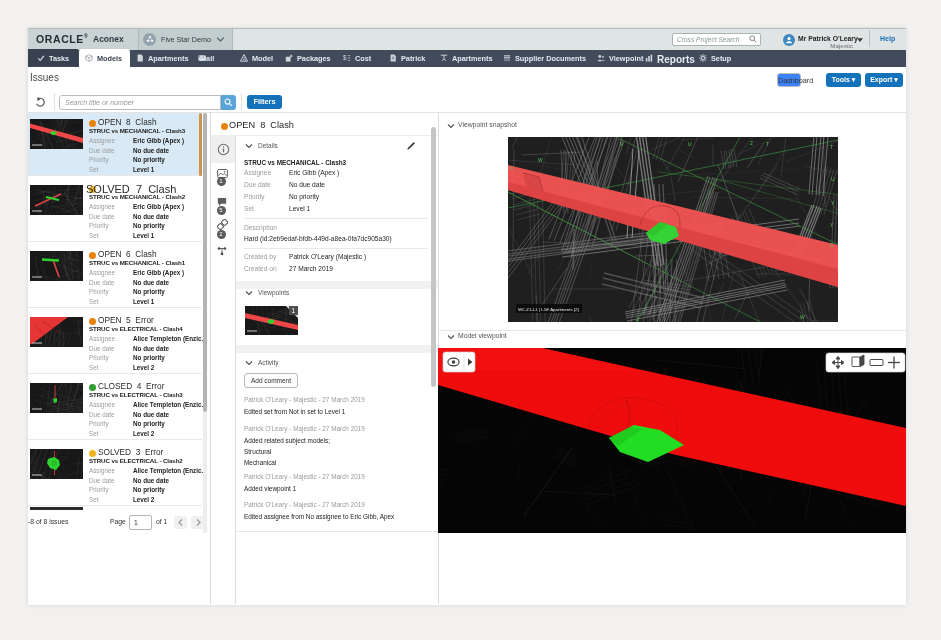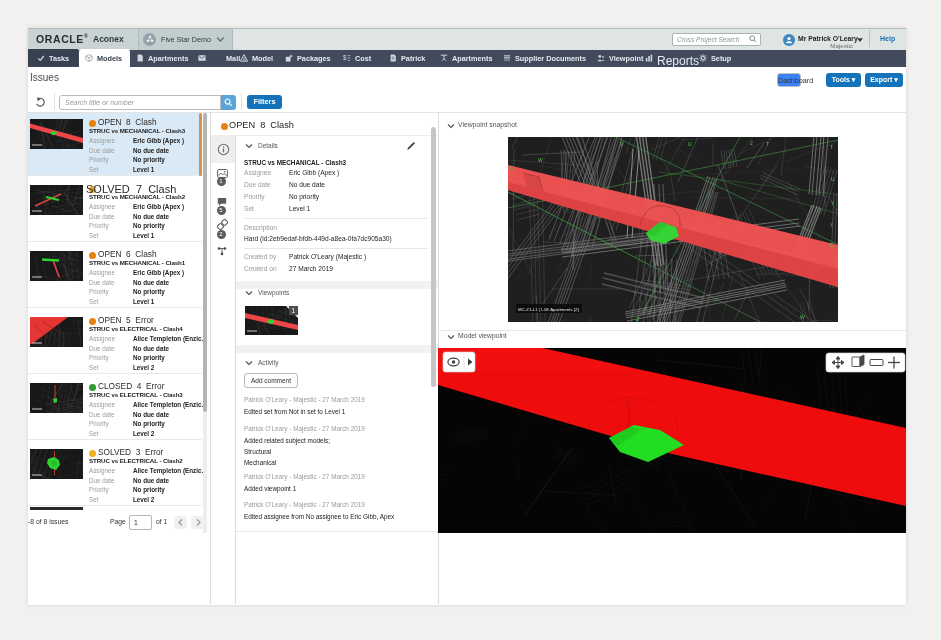--- a/index.html
+++ b/index.html
@@ -68,21 +68,21 @@
     </svg></div>
 <div class="abs" style="left:97px;top:53.5px;font-size:7.3px;font-weight:bold;color:#3a4453">Models</div>
 <div class="abs" style="left:136px;top:54px;width:9px;height:9px;line-height:0"><svg width="8" height="8" viewBox="0 0 10 10">
       <path d="M2 0.5 h4.5 L8.5 2.5 V9.5 H2 Z" fill="#cfd6de"></path>
     </svg></div>
 <div class="abs" style="left:148px;top:53.5px;font-size:7.3px;font-weight:bold;color:#e7ebf0">Apartments</div>
 <div class="abs" style="left:198px;top:54px;width:9px;height:9px;line-height:0"><svg width="8" height="8" viewBox="0 0 10 10">
       <rect x="0.5" y="1.5" width="9" height="7" fill="#cfd6de"></rect>
       <path d="M0.5 1.5 L5 5.5 L9.5 1.5" fill="none" stroke="#414b5c" stroke-width="1"></path>
     </svg></div>
-<div class="abs" style="left:226px;top:53.5px;font-size:7.3px;font-weight:bold;color:#e7ebf0">Mail</div>
+<div class="abs" style="left:200px;top:53.5px;font-size:7.3px;font-weight:bold;color:#e7ebf0">Mail</div>
 <div class="abs" style="left:240px;top:54px;width:9px;height:9px;line-height:0"><svg width="8" height="8" viewBox="0 0 10 10">
       <path d="M5 0.8 L9.5 9 H0.5 Z" fill="none" stroke="#cfd6de" stroke-width="1.2"></path>
       <text x="3.4" y="8.2" font-size="6" fill="#cfd6de" font-family="Liberation Sans">A</text>
     </svg></div>
 <div class="abs" style="left:252px;top:53.5px;font-size:7.3px;font-weight:bold;color:#e7ebf0">Model</div>
 <div class="abs" style="left:285px;top:54px;width:9px;height:9px;line-height:0"><svg width="8" height="8" viewBox="0 0 10 10">
       <rect x="1" y="3.5" width="6" height="6" fill="#cfd6de"></rect>
       <path d="M5.5 2.5 L8.5 0.5 L9.5 3.5 L6.5 4.5" fill="#cfd6de" opacity="0.8"></path>
     </svg></div>
 <div class="abs" style="left:297px;top:53.5px;font-size:7.3px;font-weight:bold;color:#e7ebf0">Packages</div>
@@ -109,21 +109,21 @@
       <path d="M0.8 9 C0.8 6.5 6.2 6.5 6.2 9 Z" fill="#cfd6de"></path>
       <circle cx="7.5" cy="3.5" r="1.4" fill="#cfd6de" opacity="0.75"></circle>
       <path d="M5.8 8.5 C6.2 6.8 9.5 6.9 9.6 8.8 Z" fill="#cfd6de" opacity="0.75"></path>
     </svg></div>
 <div class="abs" style="left:609px;top:53.5px;font-size:7.3px;font-weight:bold;color:#e7ebf0">Viewpoint</div>
 <div class="abs" style="left:645px;top:54px;width:9px;height:9px;line-height:0"><svg width="8" height="8" viewBox="0 0 10 10">
       <rect x="1" y="5" width="2" height="4.5" fill="#cfd6de"></rect>
       <rect x="4" y="2.5" width="2" height="7" fill="#cfd6de"></rect>
       <rect x="7" y="0.8" width="2" height="8.7" fill="#cfd6de"></rect>
     </svg></div>
-<div class="abs" style="left:657px;top:53.5px;font-size:12px;font-weight:normal;color:#e7ebf0">Reports</div>
+<div class="abs" style="left:657px;top:53.5px;font-size:10px;font-weight:bold;color:#e7ebf0">Reports</div>
 <div class="abs" style="left:699px;top:54px;width:9px;height:9px;line-height:0"><svg width="8" height="8" viewBox="0 0 10 10">
       <circle cx="5" cy="5" r="2" fill="none" stroke="#cfd6de" stroke-width="1.2"></circle>
       <g stroke="#cfd6de" stroke-width="1.4">
         <line x1="5" y1="0.4" x2="5" y2="2.2"></line>
         <line x1="5" y1="7.8" x2="5" y2="9.6"></line>
         <line x1="0.4" y1="5" x2="2.2" y2="5"></line>
         <line x1="7.8" y1="5" x2="9.6" y2="5"></line>
         <line x1="1.8" y1="1.8" x2="3.1" y2="3.1"></line>
         <line x1="6.9" y1="6.9" x2="8.2" y2="8.2"></line>
         <line x1="1.8" y1="8.2" x2="3.1" y2="6.9"></line>

